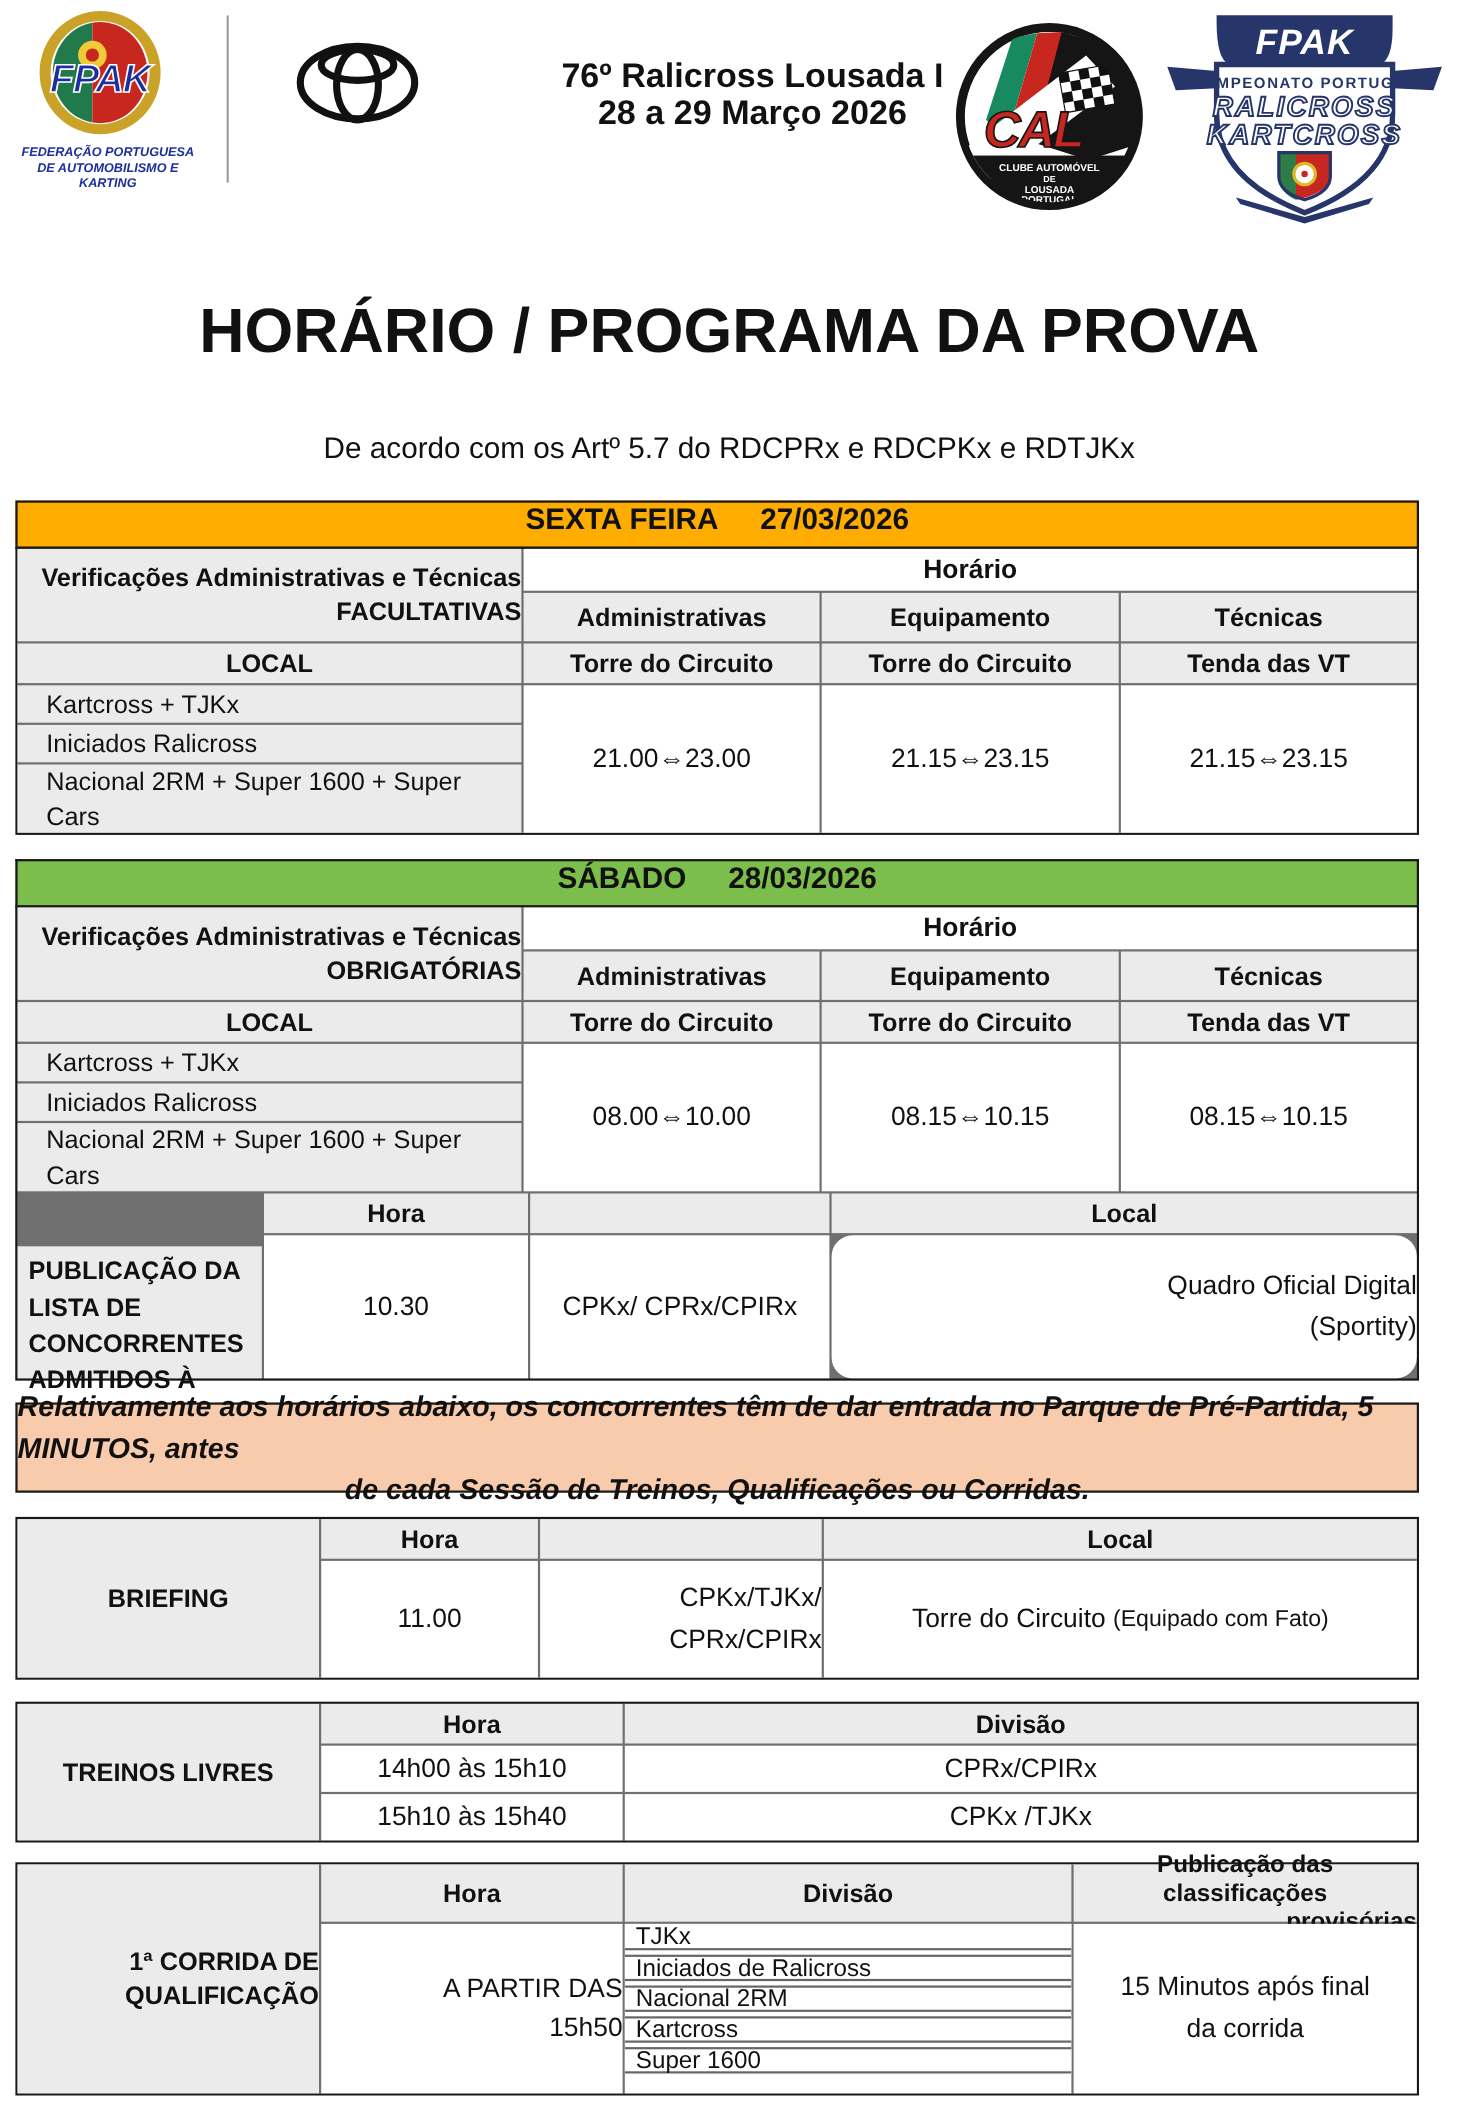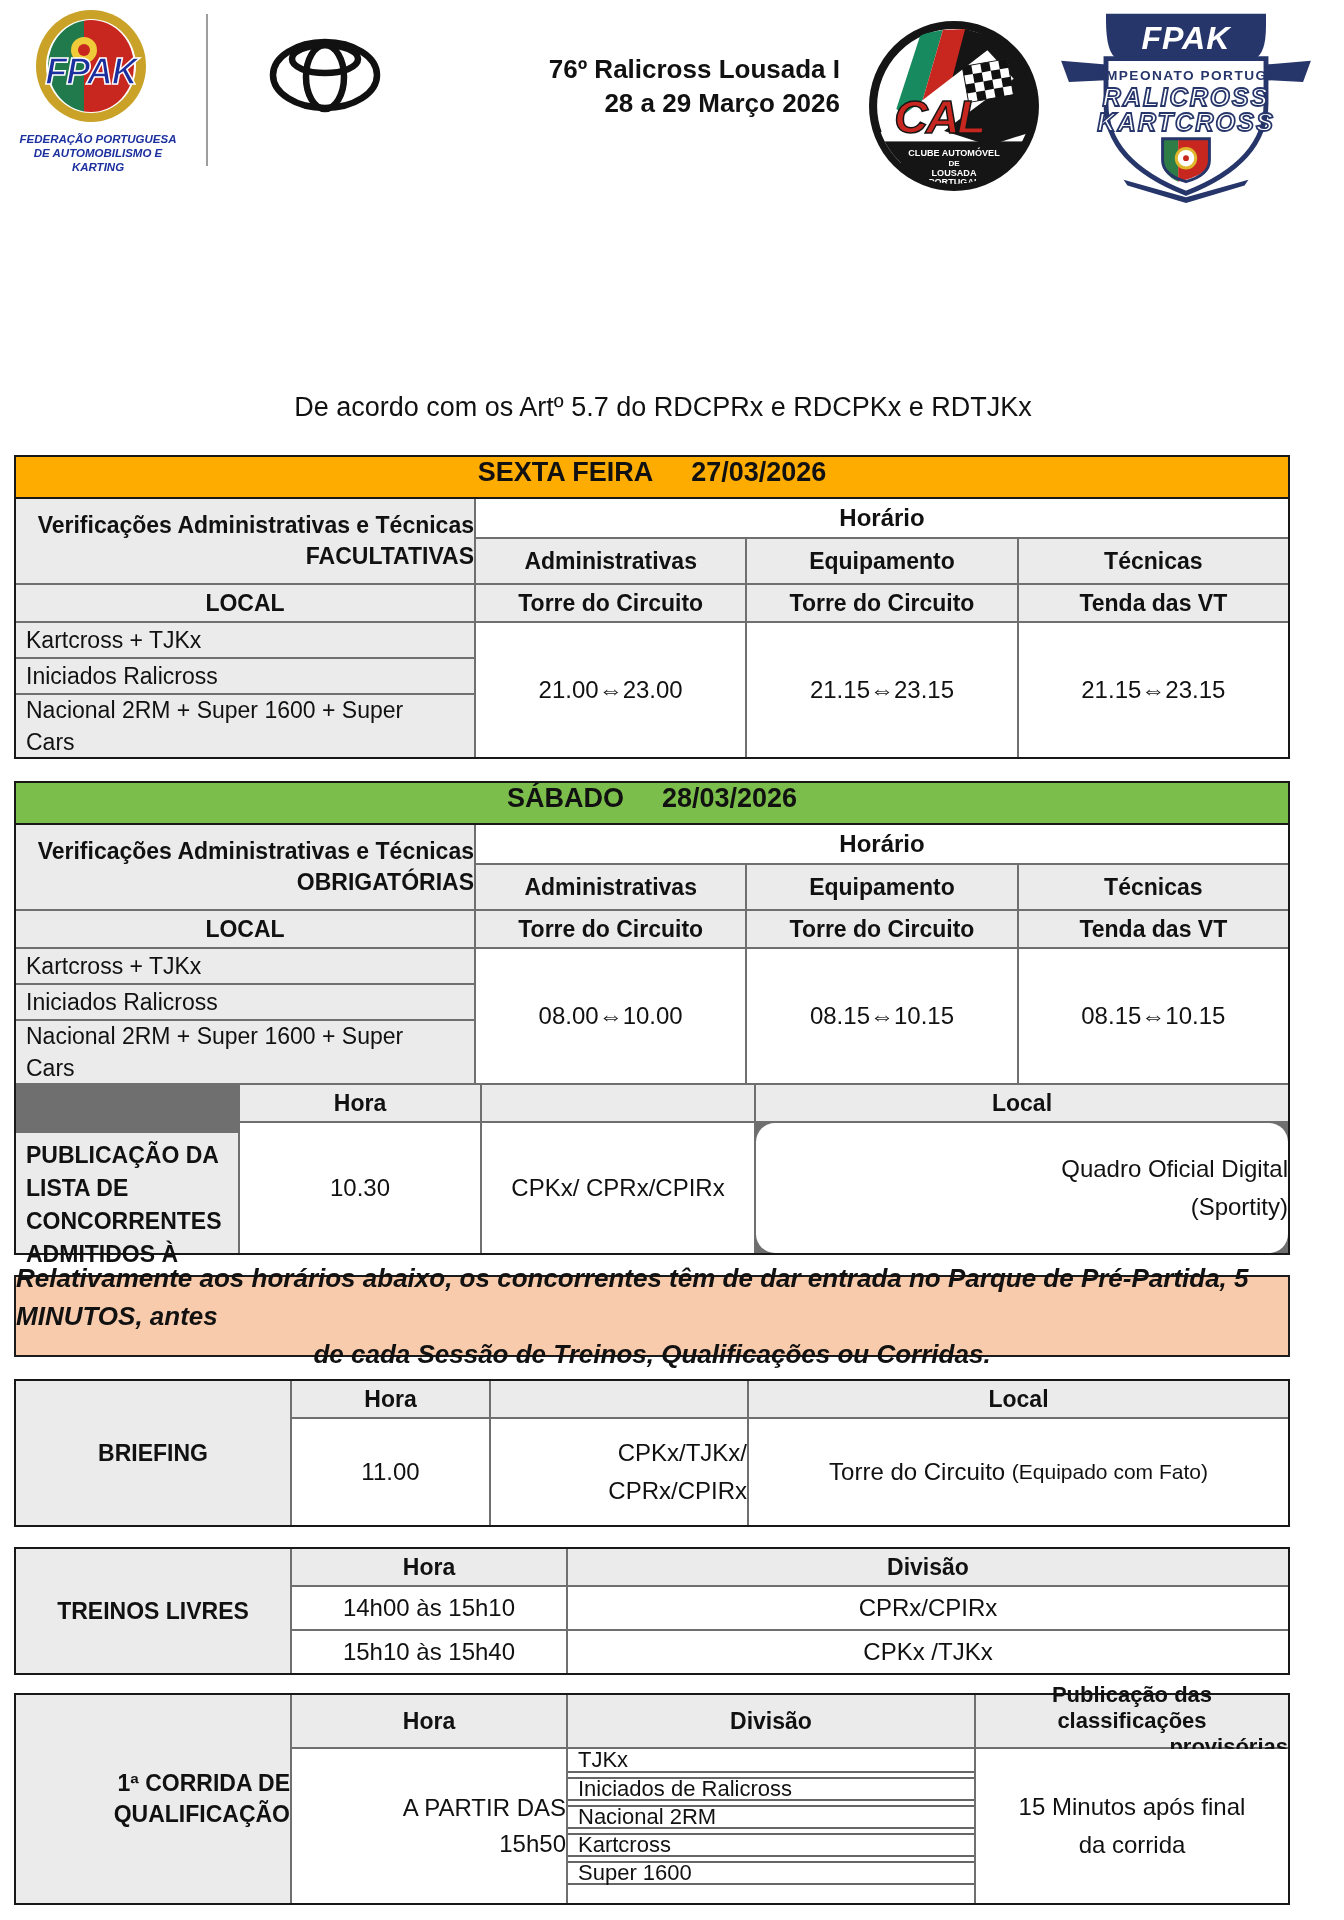--- a/index.html
+++ b/index.html
@@ -5,21 +5,21 @@
   html,body{margin:0;padding:0;background:#fff;}
   .page{position:relative;width:1344px;height:1920px;background:#fff;overflow:hidden;
         font-family:"Liberation Sans","DejaVu Sans",sans-serif;color:#111;}
   *{box-sizing:border-box;}
 
   
   .c{display:flex;align-items:center;justify-content:center;text-align:center;font-size:23px;}
   .g{background:#EBEBEB;}
   .w{background:#fff;}
   .b{font-weight:700;}
-  .lft{justify-content:flex-start;text-align:left;padding-left:10px;}
+  .lft{justify-content:flex-start;text-align:left;padding-left:26px;}
   .t24{font-size:24px;}
 
   .tbl{position:absolute;left:14px;width:1276px;border:2px solid #181818;
        display:grid;gap:2px;background:#6f6f6f;}
   .vgrid{display:grid;gap:2px;background:#6f6f6f;}
 
   .daybar{position:absolute;left:14px;width:1276px;height:44px;border:2px solid #181818;
           display:flex;align-items:flex-start;justify-content:center;
           font-weight:700;font-size:27px;}
   .daybar .date{margin-left:38px;}
@@ -44,22 +44,22 @@
   .divcell{display:block;background:#fff;padding:0;}
   .divitem{height:24px;display:flex;align-items:center;padding-left:10px;font-size:22px;
            border-bottom:2px solid #666;margin-bottom:4px;background:#fff;}
   .divitem:not(:first-child){border-top:2px solid #666;}
   .divitem:last-child{margin-bottom:16px;}
 
   .page-title{position:absolute;left:0;top:268px;width:1326px;text-align:center;
               font-size:57px;font-weight:700;letter-spacing:0px;}
   .page-subtitle{position:absolute;left:0;top:392px;width:1326px;text-align:center;font-size:27px;}
 
-  .event-title{position:absolute;left:440px;top:52px;width:400px;text-align:right;
-               font-weight:700;font-size:26px;line-height:34px;}
+  .event-title{position:absolute;left:484px;top:52px;width:400px;text-align:center;
+               font-weight:700;font-size:31px;line-height:34px;}
   .fpak-caption{position:absolute;left:8px;top:132px;width:180px;text-align:center;
                 color:#1B2F9E;font-weight:700;font-style:italic;font-size:11.5px;line-height:14px;}
   .divider{position:absolute;left:206px;top:14px;width:2px;height:152px;background:#9e9e9e;}
 </style>
 </head>
 <body>
 
 <div class="page">
 
   <div style="position:absolute;left:28px;top:8px;">
@@ -148,20 +148,21 @@
       <text x="134" y="128" text-anchor="middle" font-size="26" font-weight="bold" font-style="italic" fill="#fff" stroke="#26356A" stroke-width="1.8" letter-spacing="2">KARTCROSS</text>
       <path d="M110,136 h16 v44 q-16,-7 -16,-22 Z" fill="#2E7D46"></path>
       <path d="M126,136 h32 v22 q0,15 -32,22 Z" fill="#C8271F"></path>
       <path d="M110,136 h48 v22 q0,15 -24,22 q-24,-7 -24,-22 Z" fill="none" stroke="#26356A" stroke-width="3"></path>
       <circle cx="134" cy="156" r="10" fill="#fff" stroke="#E0B62B" stroke-width="3"></circle>
       <circle cx="134" cy="156" r="3" fill="#C8271F"></circle>
       <polygon points="70,178 134,196 198,178 194,184 134,202 74,184" fill="#26356A"></polygon>
     </svg>
   </div>
 
+  <div class="page-title">HORÁRIO / PROGRAMA DA PROVA</div>
   <div class="page-subtitle">De acordo com os Artº 5.7 do RDCPRx e RDCPKx e RDTJKx</div>
 
   <div class="daybar orange" style="top:455px;">
     <span>SEXTA FEIRA</span>
     <span class="date">27/03/2026</span>
   </div>
   <div class="tbl" style="top:497px;">
     <div class="vgrid fri-grid">
       <div class="c g b two-line" style="grid-column:1;grid-row:1/3;">
         <div>Verificações Administrativas e Técnicas</div>

